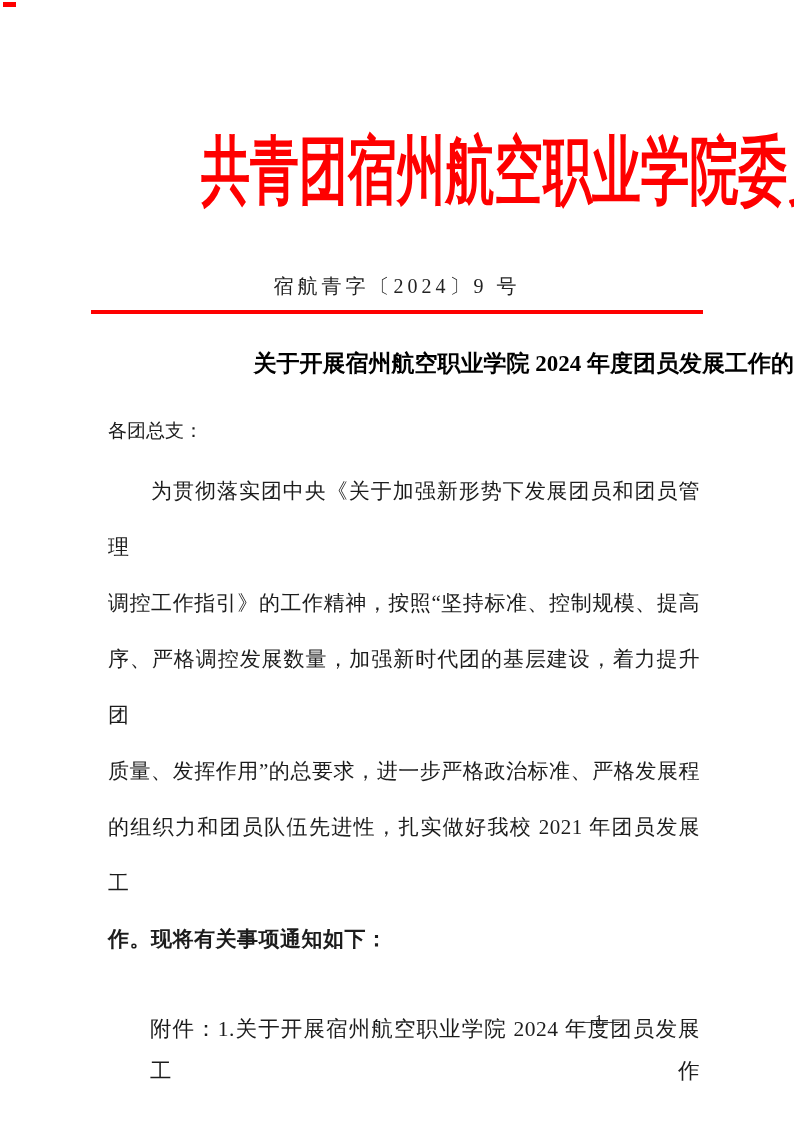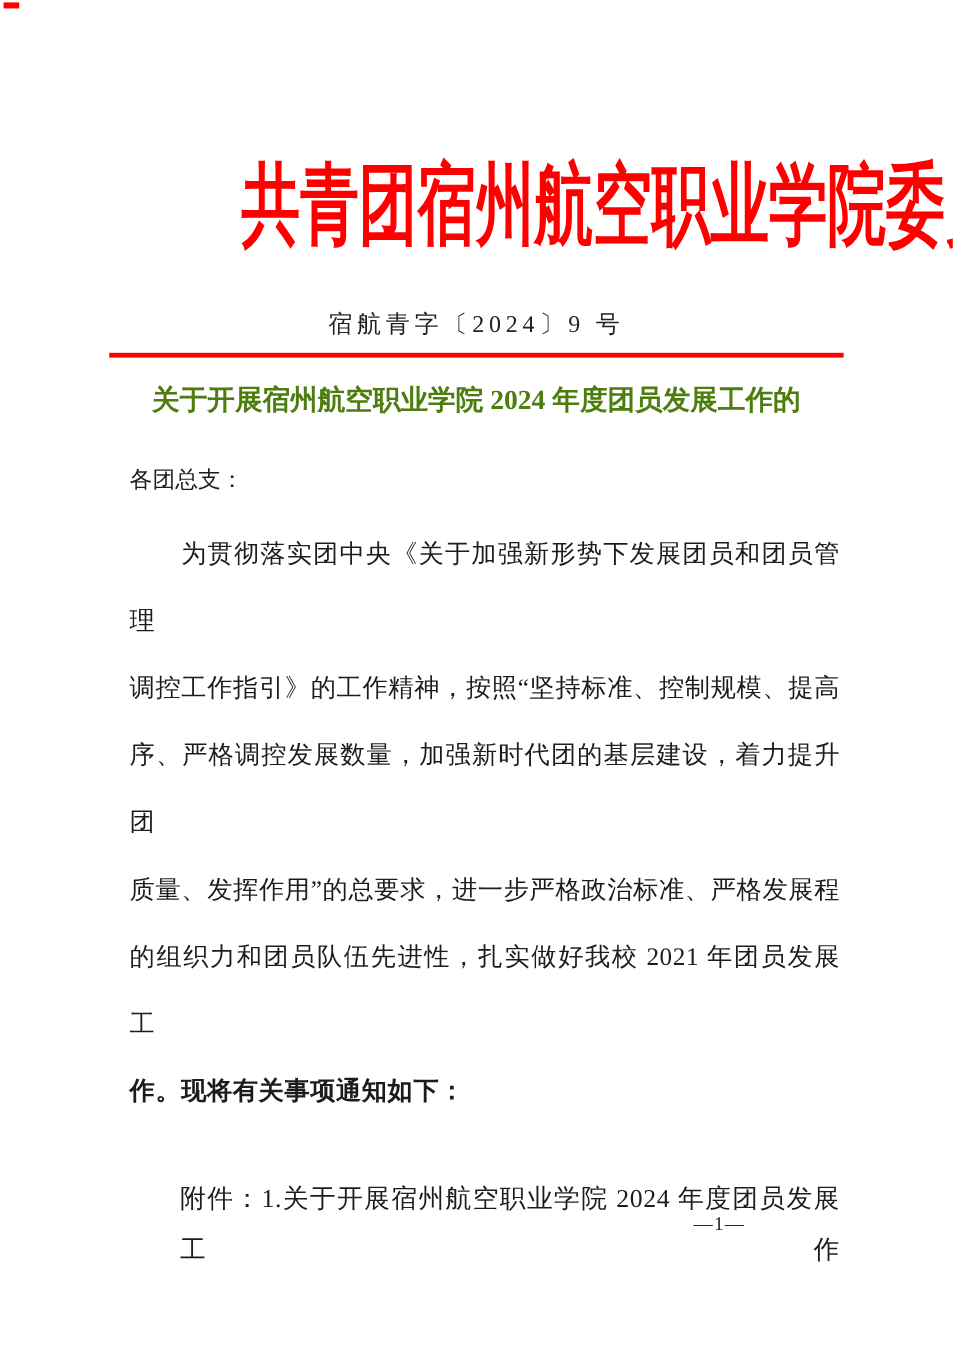--- a/index.html
+++ b/index.html
@@ -29,41 +29,41 @@
     font-weight: bold;
     font-size: 74px;
     line-height: 81px;
     color: #fe0000;
     transform: scaleX(0.66);
     transform-origin: center;
     letter-spacing: 0px;
   }
 
   .doc-number {
-    margin-top: 46px;
+    margin-top: 62px;
     text-align: center;
     font-size: 20px;
     letter-spacing: 4px;
     color: #222;
   }
 
   .red-divider {
     width: 612px;
     height: 4px;
     background: #fe0000;
     margin: 10px auto 0 auto;
   }
 
   .doc-title {
-    margin-top: 18px;
-    text-align: center;
+    margin-top: 32px;
+    text-align: right;
     font-weight: bold;
     font-size: 23px;
     line-height: 36px;
-    color: #4d7c0f;
+    color: #000000;
   }
 
   .content {
     width: 592px;
     margin-left: 108px;
   }
 
   .salutation {
     margin-top: 28px;
     font-size: 19px;

